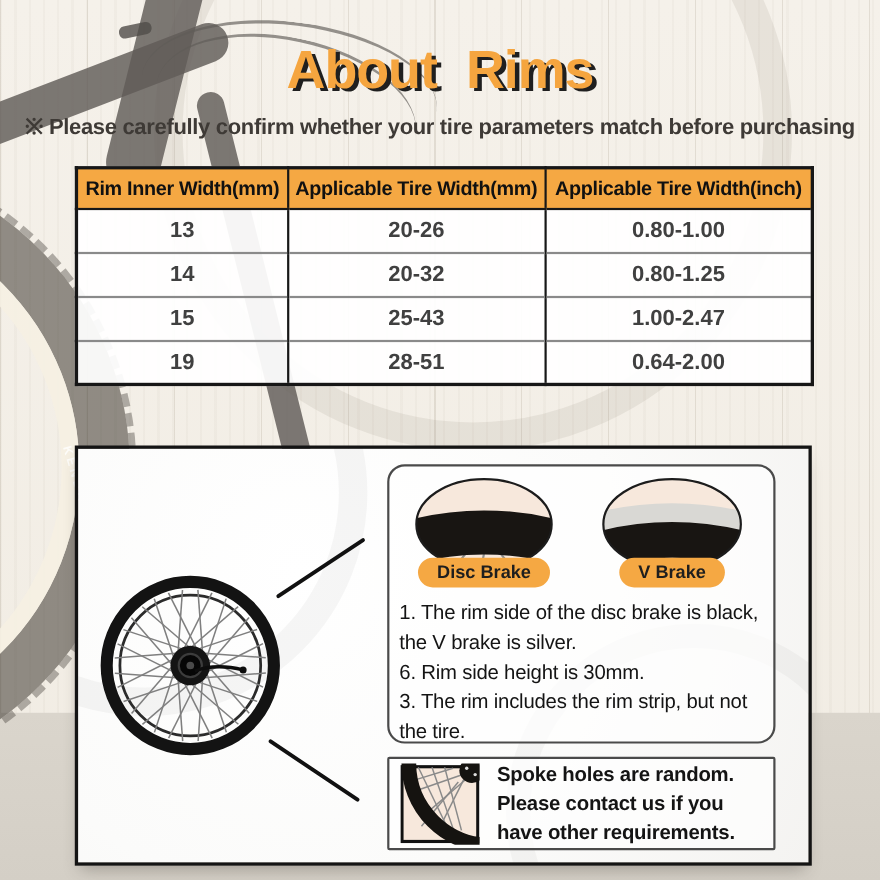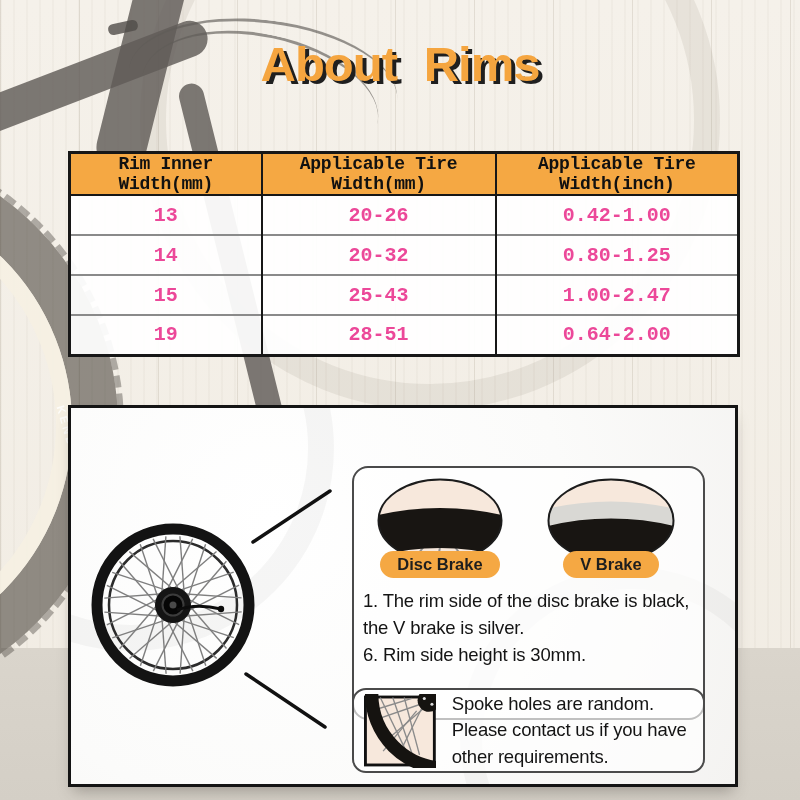--- a/index.html
+++ b/index.html
@@ -38,38 +38,38 @@
   
   .title{position:absolute;left:0;top:36px;width:100%;text-align:center;
          font-family:Liberation Sans, sans-serif;
          font-size:49px;font-weight:bold;letter-spacing:-1px;word-spacing:14px;
          color:var(--title-orange,#F5A53F);text-shadow:4px 3px 0 var(--title-shadow,#1F1F1F);}
   .notice{position:absolute;left:0;top:101px;width:100%;text-align:center;
           font-size:20px;font-weight:bold;letter-spacing:-0.3px;color:#3E3A36;}
 
   
   .rim-table{position:absolute;left:68px;top:151px;width:669px;border-collapse:collapse;
-             table-layout:fixed;background:rgba(255,255,255,0.93);border:3px solid #171717;font-family:Liberation Mono, monospace;}
+             table-layout:fixed;background:rgba(255,255,255,0.93);border:3px solid #171717;}
   .rim-table th{background:var(--accent,#F5A843);height:37px;font-size:18px;font-weight:bold;
              letter-spacing:-0.3px;color:#111;text-align:center;padding:0 2px;
              border-left:2px solid #171717;border-bottom:2px solid #171717;}
-  .rim-table td{height:40px;font-size:20px;font-weight:600;color:#ec4899;text-align:center;
+  .rim-table td{height:40px;font-size:20px;font-weight:600;color:#404040;text-align:center;
              border-left:2px solid #171717;border-top:2px solid #8A8A8A;}
   .rim-table th:first-child,.rim-table td:first-child{border-left:none;}
 
   
   .panel{position:absolute;left:68px;top:405px;width:670px;height:382px;border:3px solid #141414;
          background:radial-gradient(circle at 30% 30%, #FFFFFF 0%, #FBFBFA 55%, #F4F3F1 100%);
          box-shadow:0 9px 14px -5px rgba(60,55,48,0.35);}
   .panel-svg{position:absolute;left:0;top:0;}
 
   .card{position:absolute;background:rgba(255,255,255,0.65);border:2px solid #4A4A4A;}
-  .card-brake{left:281px;top:14px;width:353px;height:254px;border-radius:16px;margin-top:44px;}
-  .card-spoke{left:281px;top:280px;width:353px;height:85px;border-radius:14px;
-              display:flex;align-items:center;padding:0 10px;gap:16px;}
+  .card-brake{left:281px;top:14px;width:353px;height:254px;border-radius:16px;}
+  .card-spoke{left:281px;top:280px;width:353px;height:85px;border-radius:2px;
+              display:flex;align-items:center;padding:0 10px;gap:16px;font-weight:bold;}
 
   .figure-row{display:flex;margin:10px 0 0 23px;gap:44px;}
   .figure{display:flex;flex-direction:column;align-items:center;}
   .pill{margin-top:-12px;z-index:2;height:27px;padding:0 17px;border-radius:15px;
         background:var(--accent,#F5A843);display:flex;align-items:center;justify-content:center;
         font-size:16.5px;font-weight:bold;color:#1E1E1E;white-space:nowrap;}
   .rim-notes{margin:9px 8px 0 9px;font-size:18.5px;line-height:27px;letter-spacing:-0.2px;color:#141414;}
   .rim-notes p{margin:0;}
   .spoke-text{font-size:18.5px;line-height:26.5px;letter-spacing:-0.2px;color:#141414;width:252px;}
   .spoke-text p{margin:0;}
@@ -86,39 +86,40 @@
   <div class="bg-rim"></div>
   <div class="tire-brand">KENDA</div>
   <div class="tube tube-down"></div>
   <div class="tube tube-seat"></div>
   <div class="tube tube-fork"></div>
   <div class="cable cable1"></div>
   <div class="cable cable2"></div>
   <div class="lever"></div>
 
   <div class="title">About Rims</div>
+  <div class="notice">※ Please carefully confirm whether your tire parameters match before purchasing</div>
 
   <table class="rim-table">
     <colgroup>
         <col style="width:192px">
         <col style="width:234px">
         <col style="width:243px">
       </colgroup>
     <thead>
         <tr id="rim-head">
           <th>Rim Inner Width(mm)</th>
           <th>Applicable Tire Width(mm)</th>
           <th>Applicable Tire Width(inch)</th>
         </tr>
       </thead>
     <tbody id="rim-body">
         <tr>
           <td>13</td>
           <td>20-26</td>
-          <td>0.42-1.00</td>
+          <td>0.80-1.00</td>
         </tr>
         <tr>
           <td>14</td>
           <td>20-32</td>
           <td>0.80-1.25</td>
         </tr>
         <tr>
           <td>15</td>
           <td>25-43</td>
           <td>1.00-2.47</td>
@@ -215,20 +216,21 @@
               <circle cx="64" cy="308" r="276" fill="none" stroke="#D9D8D4" stroke-width="17"></circle>
             </g>
             <ellipse cx="64" cy="42.5" rx="62.5" ry="41" fill="none" stroke="#1C1C1C" stroke-width="2"></ellipse>
           </svg>
           <div class="pill">V Brake</div>
         </div>
       </div>
       <div class="rim-notes" id="rim-notes">
           <p>1. The rim side of the disc brake is black, the V brake is silver.</p>
           <p>6. Rim side height is 30mm.</p>
+          <p>3. The rim includes the rim strip, but not the tire.</p>
         </div>
     </div>
 
     <div class="card card-spoke">
       <svg width="75" height="74" viewBox="0 0 75 74">
         <rect x="1.5" y="1.5" width="72" height="71" fill="#F7E8DC" stroke="#111" stroke-width="3"></rect>
         <g stroke="#8A8A8A" stroke-width="1.4">
           <line x1="62" y1="8" x2="10" y2="26"></line>
             <line x1="64" y1="12" x2="22" y2="48"></line>
           <line x1="60" y1="14" x2="36" y2="62"></line>

